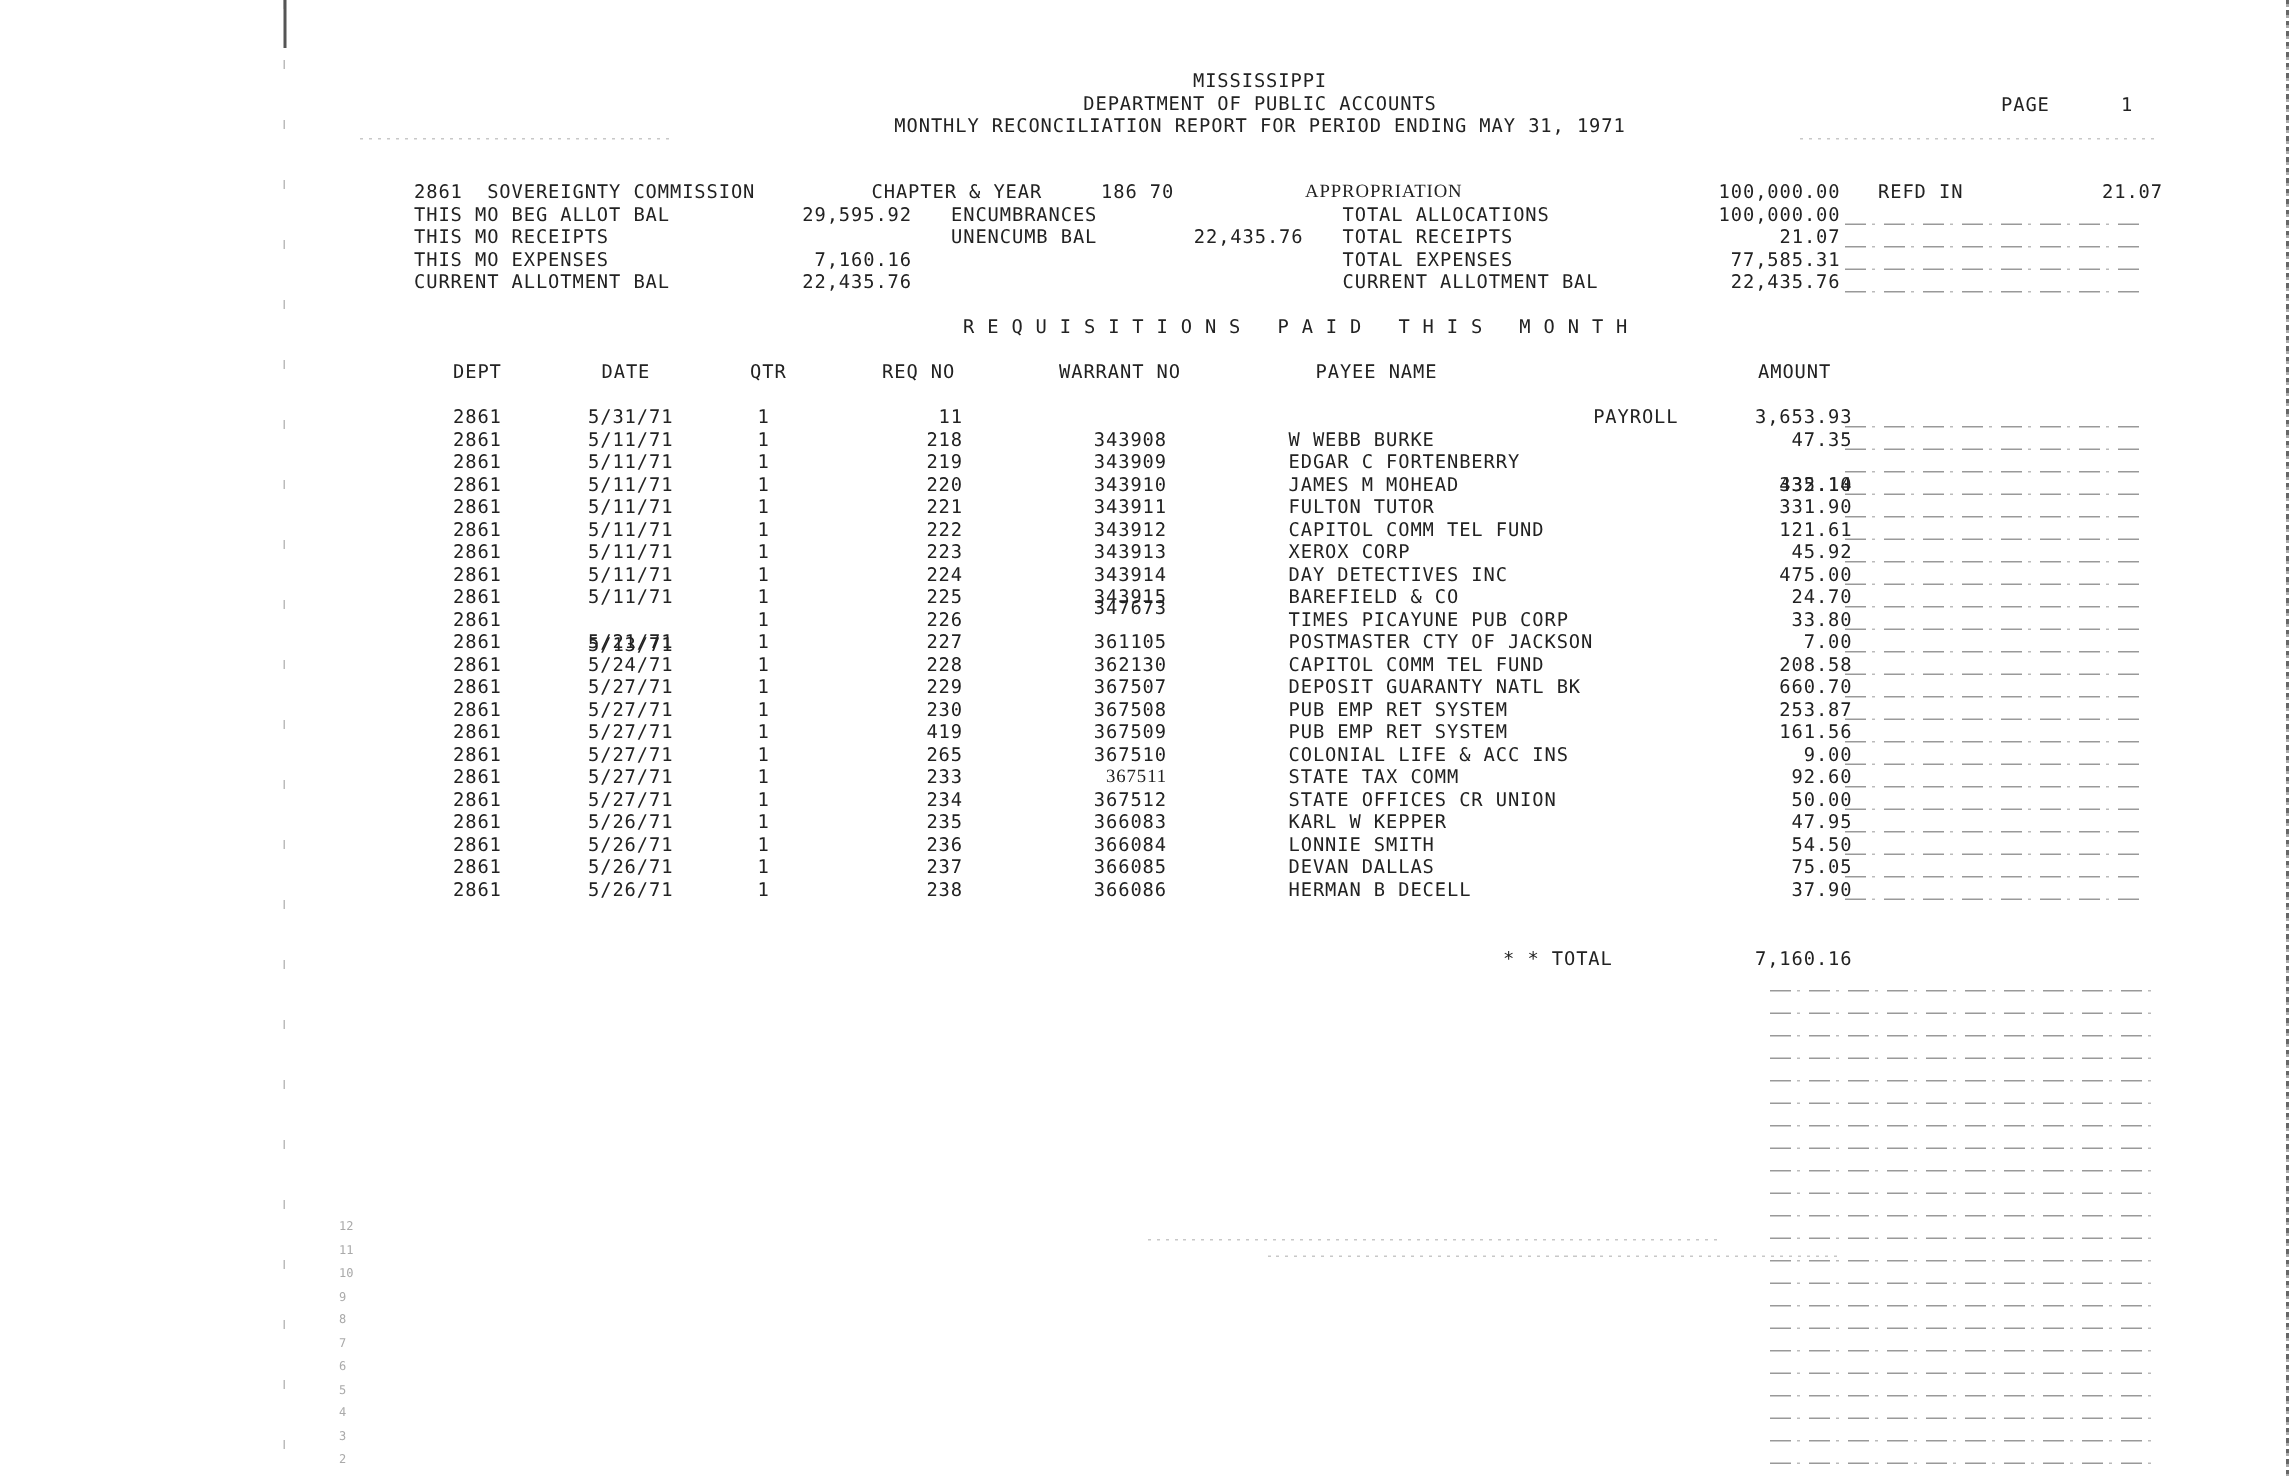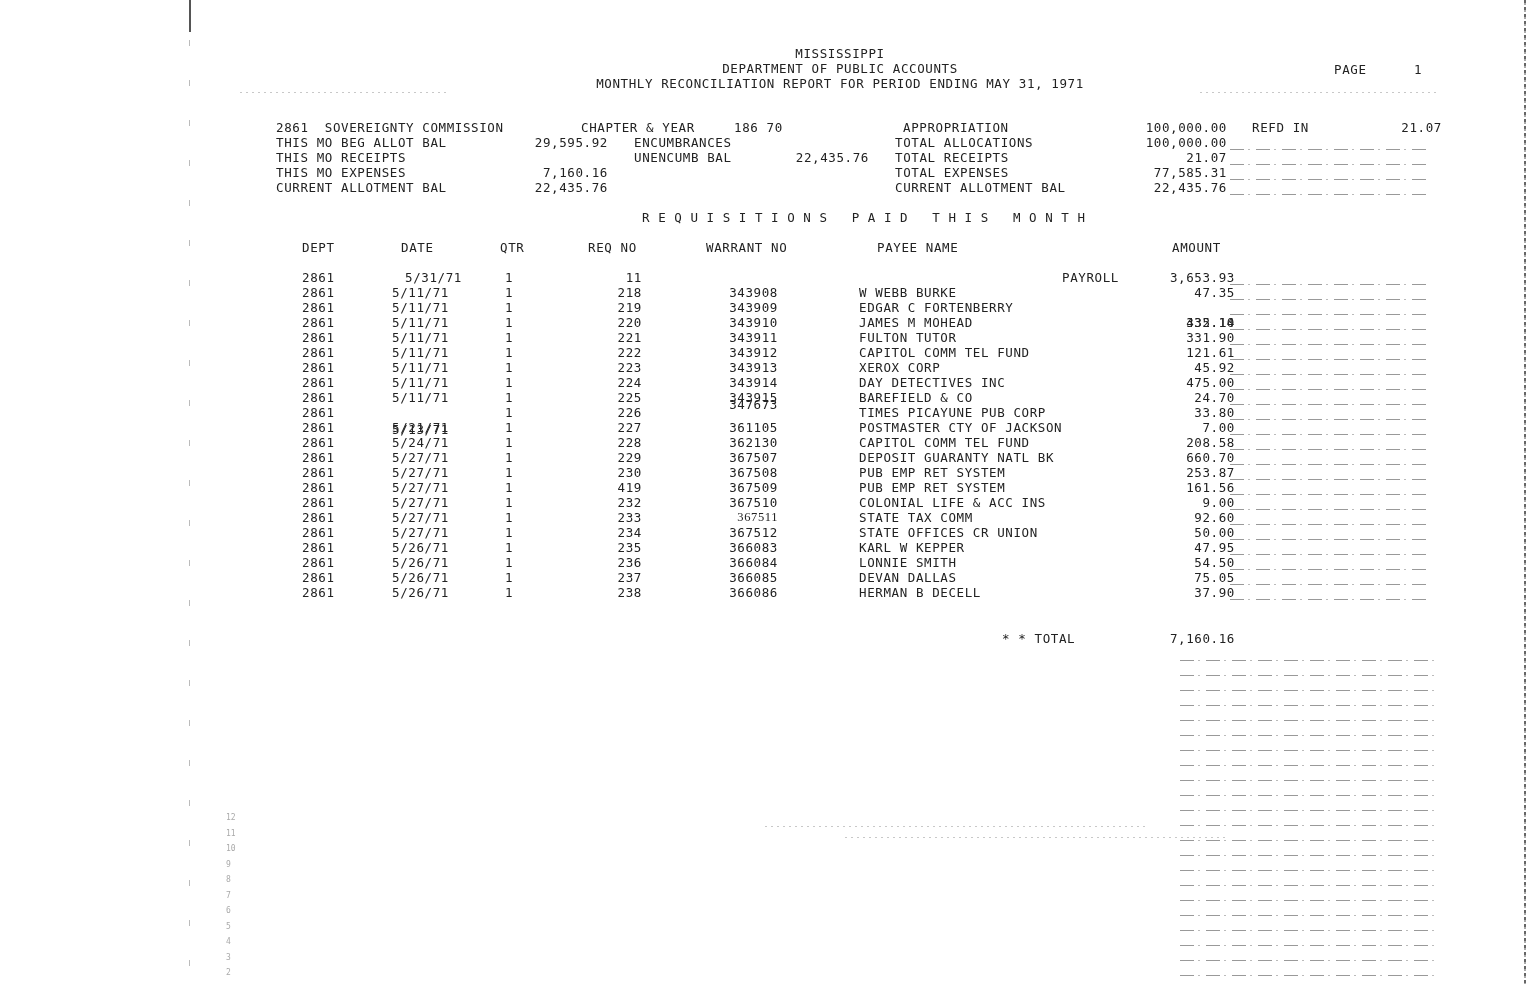--- a/index.html
+++ b/index.html
@@ -49,21 +49,21 @@
   <div class="abs r" style="left:480px; width:128px; top:150px;"></div>
   <div class="abs" style="left:276px; top:165px;">THIS MO EXPENSES</div>
   <div class="abs r" style="left:480px; width:128px; top:165px;">7,160.16</div>
   <div class="abs" style="left:276px; top:180px;">CURRENT ALLOTMENT BAL</div>
   <div class="abs r" style="left:480px; width:128px; top:180px;">22,435.76</div>
 
   <div class="abs" style="left:634px; top:135px;">ENCUMBRANCES</div>
   <div class="abs" style="left:634px; top:150px;">UNENCUMB BAL</div>
   <div class="abs r" style="left:760px; width:109px; top:150px;">22,435.76</div>
 
-  <div class="abs" style="left:903px; top:120px;">APPROPRIATION</div>
+  <div class="abs" style="left:870px; top:120px;font-family:Liberation Serif, serif;">APPROPRIATION</div>
   <div class="abs r" style="left:1100px; width:127px; top:120px;">100,000.00</div>
   <div class="abs" style="left:895px; top:135px;">TOTAL ALLOCATIONS</div>
   <div class="abs r" style="left:1100px; width:127px; top:135px;">100,000.00</div>
   <div class="abs" style="left:895px; top:150px;">TOTAL RECEIPTS</div>
   <div class="abs r" style="left:1100px; width:127px; top:150px;">21.07</div>
   <div class="abs" style="left:895px; top:165px;">TOTAL EXPENSES</div>
   <div class="abs r" style="left:1100px; width:127px; top:165px;">77,585.31</div>
   <div class="abs" style="left:895px; top:180px;">CURRENT ALLOTMENT BAL</div>
   <div class="abs r" style="left:1100px; width:127px; top:180px;">22,435.76</div>
 
@@ -84,21 +84,21 @@
   <div class="abs" style="left:500px; top:240px;">QTR</div>
   <div class="abs" style="left:588px; top:240px;">REQ NO</div>
   <div class="abs" style="left:706px; top:240px;">WARRANT NO</div>
   <div class="abs" style="left:877px; top:240px;">PAYEE NAME</div>
   <div class="abs" style="left:1172px; top:240px;">AMOUNT</div>
 </div>
 
 <div id="table-body">
     <div>
       <div class="abs" style="left: 302px; top: 270px; width: 40px;">2861</div>
-      <div class="abs" style="left: 392px; top: 270px; width: 70px; text-align: right;">5/31/71</div>
+      <div class="abs" style="left: 392px; top: 270px; width: 70px;">5/31/71</div>
       <div class="abs" style="left: 505px; top: 270px; width: 15px;">1</div>
       <div class="abs r" style="left: 600px; top: 270px; width: 42px;">11</div>
       <div class="abs r" style="left: 720px; top: 270px; width: 58px;"></div>
       <div class="abs" style="left: 859px; top: 270px; width: 260px; text-align: right;">PAYROLL</div>
       <div class="abs r" style="left: 1120px; top: 270px; width: 115px;">3,653.93</div>
       <div class="dash" style="left: 1230px; width: 200px; top: 284px;"></div>
     </div>
     <div>
       <div class="abs" style="left: 302px; top: 285px; width: 40px;">2861</div>
       <div class="abs" style="left: 392px; top: 285px; width: 70px;">5/11/71</div>
@@ -236,21 +236,21 @@
       <div class="abs r" style="left: 600px; top: 480px; width: 42px;">419</div>
       <div class="abs r" style="left: 720px; top: 480px; width: 58px;">367509</div>
       <div class="abs" style="left: 859px; top: 480px; width: 260px;">PUB EMP RET SYSTEM</div>
       <div class="abs r" style="left: 1120px; top: 480px; width: 115px;">161.56</div>
       <div class="dash" style="left: 1230px; width: 200px; top: 494px;"></div>
     </div>
     <div>
       <div class="abs" style="left: 302px; top: 495px; width: 40px;">2861</div>
       <div class="abs" style="left: 392px; top: 495px; width: 70px;">5/27/71</div>
       <div class="abs" style="left: 505px; top: 495px; width: 15px;">1</div>
-      <div class="abs r" style="left: 600px; top: 495px; width: 42px;">232</div>
+      <div class="abs r" style="left: 600px; top: 495px; width: 42px;">265</div>
       <div class="abs r" style="left: 720px; top: 495px; width: 58px;">367510</div>
       <div class="abs" style="left: 859px; top: 495px; width: 260px;">COLONIAL LIFE &amp; ACC INS</div>
       <div class="abs r" style="left: 1120px; top: 495px; width: 115px;">9.00</div>
       <div class="dash" style="left: 1230px; width: 200px; top: 509px;"></div>
     </div>
     <div>
       <div class="abs" style="left: 302px; top: 510px; width: 40px;">2861</div>
       <div class="abs" style="left: 392px; top: 510px; width: 70px;">5/27/71</div>
       <div class="abs" style="left: 505px; top: 510px; width: 15px;">1</div>
       <div class="abs r" style="left: 600px; top: 510px; width: 42px;">233</div>

